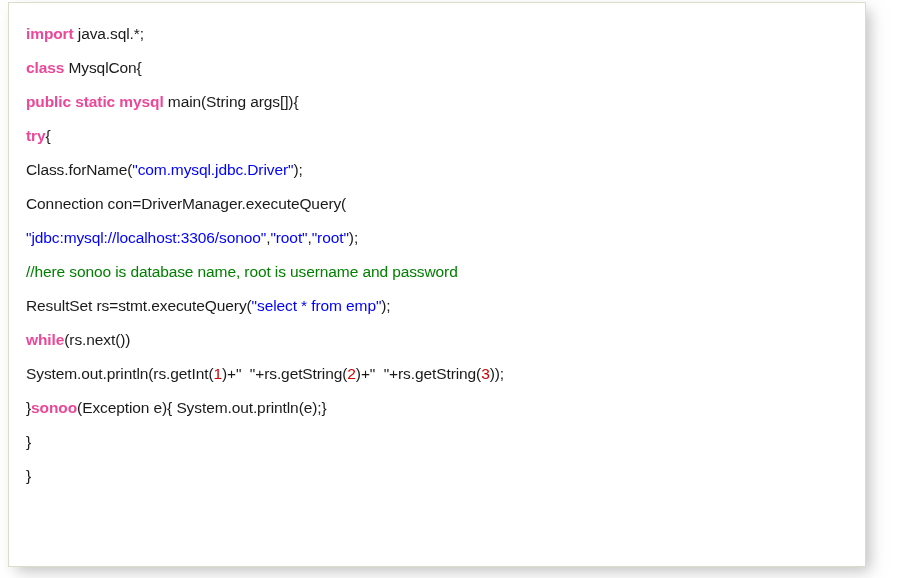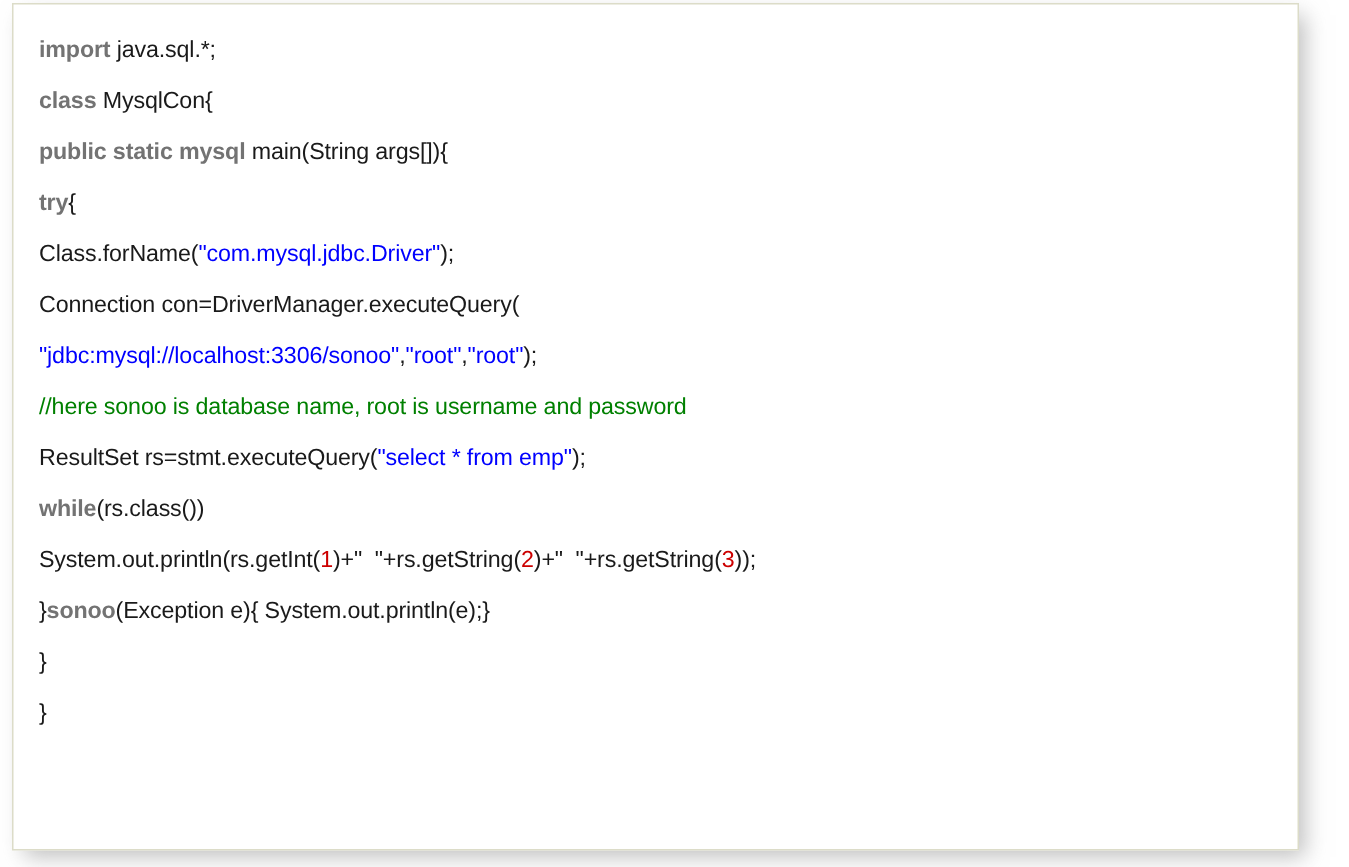--- a/index.html
+++ b/index.html
@@ -36,21 +36,21 @@
   }
   .code-line {
     font-family: "Liberation Sans", sans-serif;
     font-size: 15.5px;
     line-height: 34px;
     color: #1a1a1a;
     white-space: pre;
     letter-spacing: -0.1px;
   }
   .kw {
-    color: #737373;
+    color: #ec4899;
     font-weight: bold;
   }
   .str {
     color: #0000ff;
   }
   .cmt {
     color: #008000;
   }
   .num {
     color: #cc0000;
@@ -68,20 +68,20 @@
     <div class="code-body" id="code-lines">
         <div class="code-line" id="line-1"><span class="kw">import</span><span class="pln"> java.sql.*;</span></div>
         <div class="code-line" id="line-2"><span class="kw">class</span><span class="pln"> MysqlCon{</span></div>
         <div class="code-line" id="line-3"><span class="kw">public static mysql</span><span class="pln"> main(String args[]){</span></div>
         <div class="code-line" id="line-4"><span class="kw">try</span><span class="pln">{</span></div>
         <div class="code-line" id="line-5"><span class="pln">Class.forName(</span><span class="str">"com.mysql.jdbc.Driver"</span><span class="pln">);</span></div>
         <div class="code-line" id="line-6"><span class="pln">Connection con=DriverManager.executeQuery(</span></div>
         <div class="code-line" id="line-7"><span class="str">"jdbc:mysql://localhost:3306/sonoo"</span><span class="pln">,</span><span class="str">"root"</span><span class="pln">,</span><span class="str">"root"</span><span class="pln">);</span></div>
         <div class="code-line" id="line-8"><span class="cmt">//here sonoo is database name, root is username and password</span></div>
         <div class="code-line" id="line-10"><span class="pln">ResultSet rs=stmt.executeQuery(</span><span class="str">"select * from emp"</span><span class="pln">);</span></div>
-        <div class="code-line" id="line-11"><span class="kw">while</span><span class="pln">(rs.class())</span></div>
+        <div class="code-line" id="line-11"><span class="kw">while</span><span class="pln">(rs.next())</span></div>
         <div class="code-line" id="line-12"><span class="pln">System.out.println(rs.getInt(</span><span class="num">1</span><span class="pln">)+"  "+rs.getString(</span><span class="num">2</span><span class="pln">)+"  "+rs.getString(</span><span class="num">3</span><span class="pln">));</span></div>
         <div class="code-line" id="line-14"><span class="pln">}</span><span class="kw">sonoo</span><span class="pln">(Exception e){ System.out.println(e);}</span></div>
         <div class="code-line" id="line-15"><span class="pln">}</span></div>
         <div class="code-line" id="line-16"><span class="pln">}</span></div>
       </div>
   </div>
 </div>
 
 </body></html>

